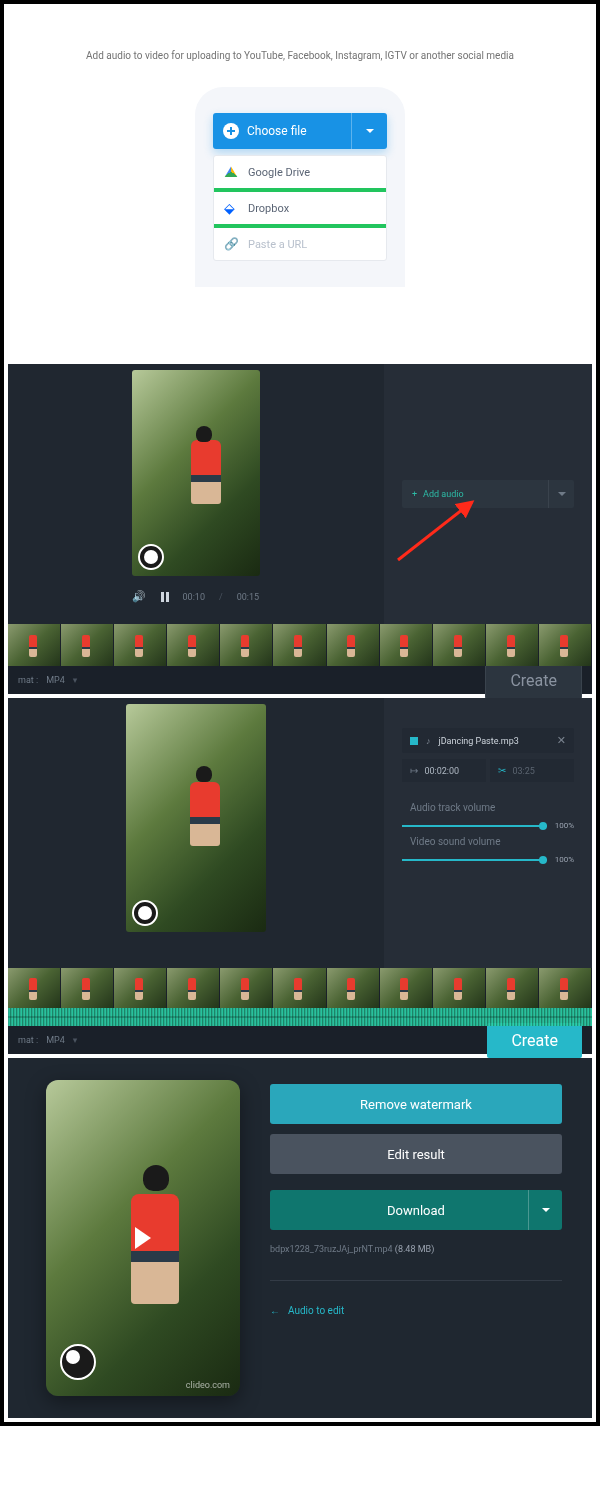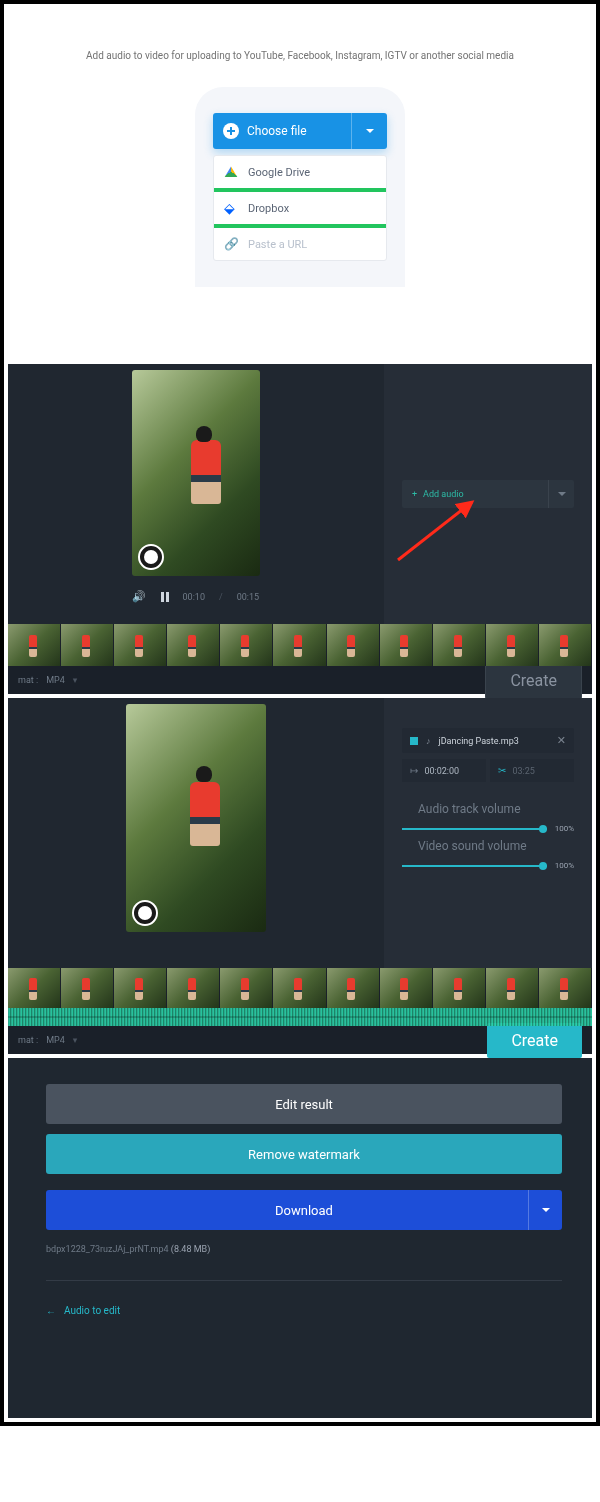--- a/index.html
+++ b/index.html
@@ -63,42 +63,42 @@
   .s3 .prev-row { height:270px; }
   .s3 .thumb { width:140px; height:228px; }
   .file-chip { background:#222933; border-radius:2px; display:flex; align-items:center; gap:8px; padding:6px 8px; font-size:9px; color:#cdd4dc; margin-bottom:6px;}
   .file-chip .sq{width:8px;height:8px;background:#26b8c9;}
   .file-chip .x{margin-left:auto;color:#7a838f; font-size:11px;}
   .timebox { display:flex; gap:4px; margin-bottom:14px;}
   .timebox .t { flex:1; background:#222933; padding:6px 8px; font-size:9px; display:flex; gap:6px; align-items:center;}
   .timebox .t .ic2{color:#6f7a87; font-size:10px;}
   .timebox .t.end{color:#5a636f;}
   .timebox .t.end .ic2{color:#26b8c9;}
-  .sld-lbl{font-size:12px;color:#6f7a87;margin:6px 16px 8px;}
+  .sld-lbl{font-size:10px;color:#6f7a87;margin:6px 8px 8px;}
   .sld{display:flex;align-items:center;gap:8px;}
   .sld .track{flex:1;height:2px;background:#26b8c9;position:relative;}
   .sld .knob{position:absolute;right:0;top:-3px;width:8px;height:8px;background:#26b8c9;border-radius:50%;}
   .sld .val{font-size:8px;color:#9aa3b0;}
   .wave{height:18px;background:repeating-linear-gradient(90deg,#2fb89a 0 1px,#27d4a8 1px 2px,#1a916f 2px 3px); opacity:.9; position:relative;}
   .wave::before{content:"";position:absolute;left:0;right:0;top:8px;height:2px;background:rgba(0,0,0,.2);}
   .s3 .timeline{height:40px;}
 
   
   .s4 { background:#1f2730; padding:22px 30px 22px 38px; display:flex; gap:30px; margin-top:4px; height:360px; }
   .s4 .pv { flex:0 0 194px; height:316px; border-radius:12px; background:linear-gradient(135deg,#b7c99a 0%,#5d7a3e 40%,#2f4a22 70%,#1a2a12 100%); position:relative; box-shadow:0 6px 20px rgba(0,0,0,.4); overflow:hidden;}
   .s4 .pv::after { content:""; position:absolute; left:44%; top:36%; width:48px; height:110px; background:linear-gradient(#e83b2e 0 52%,#2a3a48 52% 62%,#d9b796 62% 100%); border-radius:8px 8px 4px 4px; }
   .s4 .pv::before { content:""; position:absolute; left:50%; top:27%; width:26px; height:26px; background:#1a1a1a; border-radius:50% 50% 40% 40%; z-index:2; }
   .play { position:absolute; left:50%; top:50%; transform:translate(-50%,-50%); width:0;height:0; border-left:16px solid #fff; border-top:11px solid transparent; border-bottom:11px solid transparent; z-index:3;}
   .s4 .wm{left:14px;bottom:16px;width:36px;height:36px;}
   .s4 .wmtxt{position:absolute;right:10px;bottom:6px;font-size:9px;color:rgba(255,255,255,.6);}
   .s4 .col { flex:1; display:flex; flex-direction:column; gap:10px; padding-top:4px;}
   .btn { height:40px; border-radius:3px; display:flex; align-items:center; justify-content:center; font-size:13px; color:#fff; }
   .btn.rw { background:#2aa7bb; }
   .btn.er { background:#4a535f; }
-  .btn.dl { background:#1d4ed8; margin-top:6px; position:relative;}
+  .btn.dl { background:#0f766e; margin-top:6px; position:relative;}
   .btn.dl .dd{position:absolute;right:0;top:0;width:34px;height:100%;border-left:1px solid rgba(255,255,255,.25);display:flex;align-items:center;justify-content:center;color:#fff;}
   .fname{font-size:9px;color:#6f7a87; margin-top:4px;}
   .fname .sz{color:#9aa3b0;}
   .hr{height:1px;background:#333b46;margin:16px 0 14px;}
   .back{font-size:10px;color:#26b8c9;display:flex;gap:8px;align-items:center;}
 </style>
 </head>
 <body>
 <div class="frame">
 
@@ -246,23 +246,28 @@
     <div class="fmt">
       <span>mat :</span>
       <span>MP4</span>
       <span style="color:#4a535f">▾</span>
     </div>
     <div class="createbtn">Create</div>
   </div>
 </div>
 
 <div class="s4">
+  <div class="pv">
+    <span class="play"></span>
+    <span class="wm"></span>
+    <span class="wmtxt">clideo.com</span>
+  </div>
   <div class="col">
+    <div class="btn rw">Remove watermark</div>
     <div class="btn er">Edit result</div>
-    <div class="btn rw">Remove watermark</div>
     <div class="btn dl">
       <span>Download</span>
       <span class="dd">
             <span class="chev down"></span>
           </span>
     </div>
     <div class="fname">
       <span>bdpx1228_73ruzJAj_prNT.mp4</span>
       <span class="sz">(8.48 MB)</span>
     </div>

